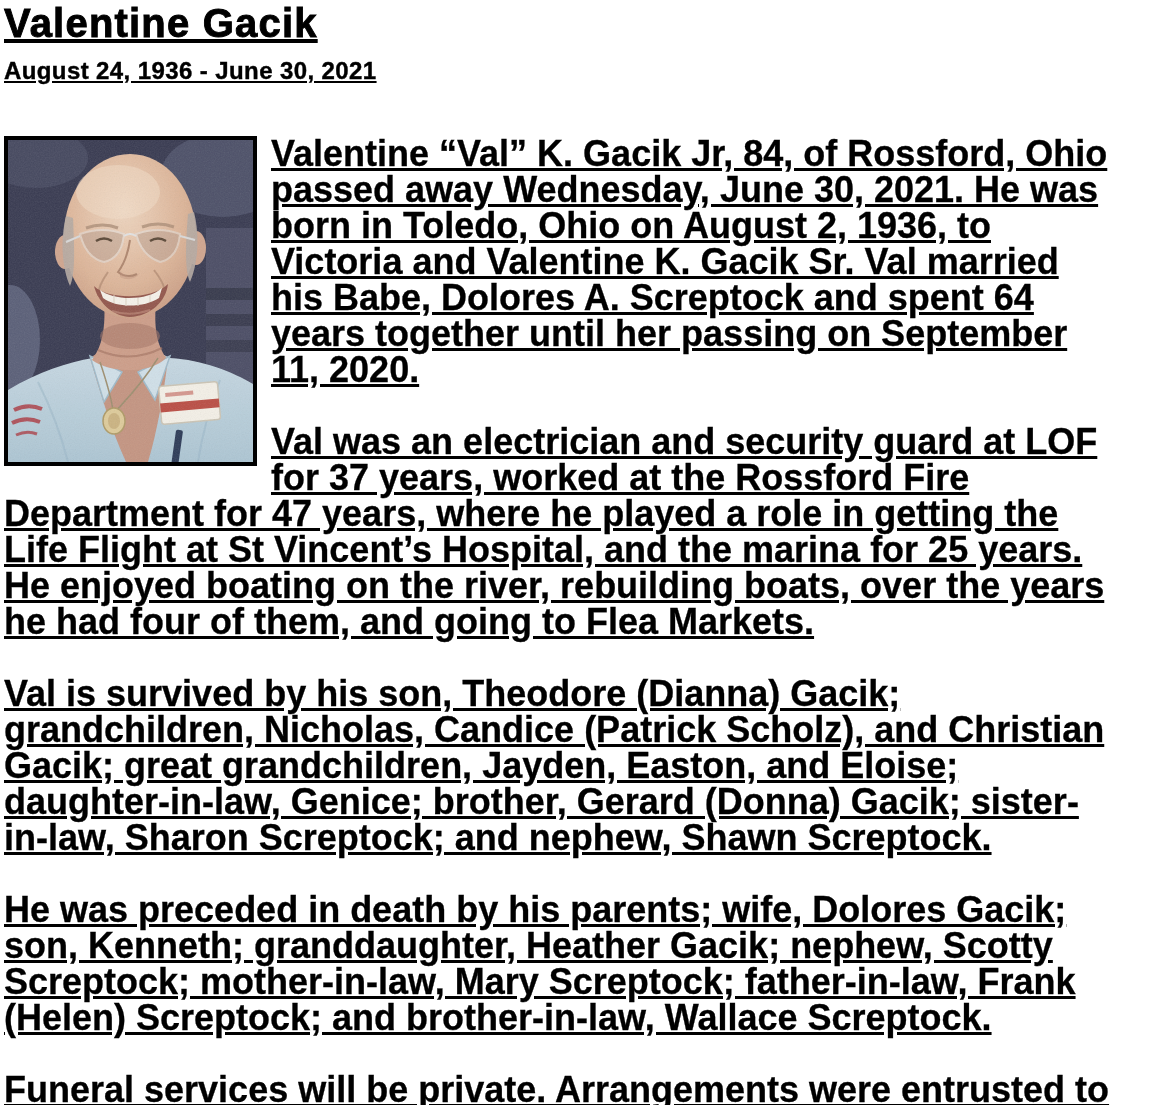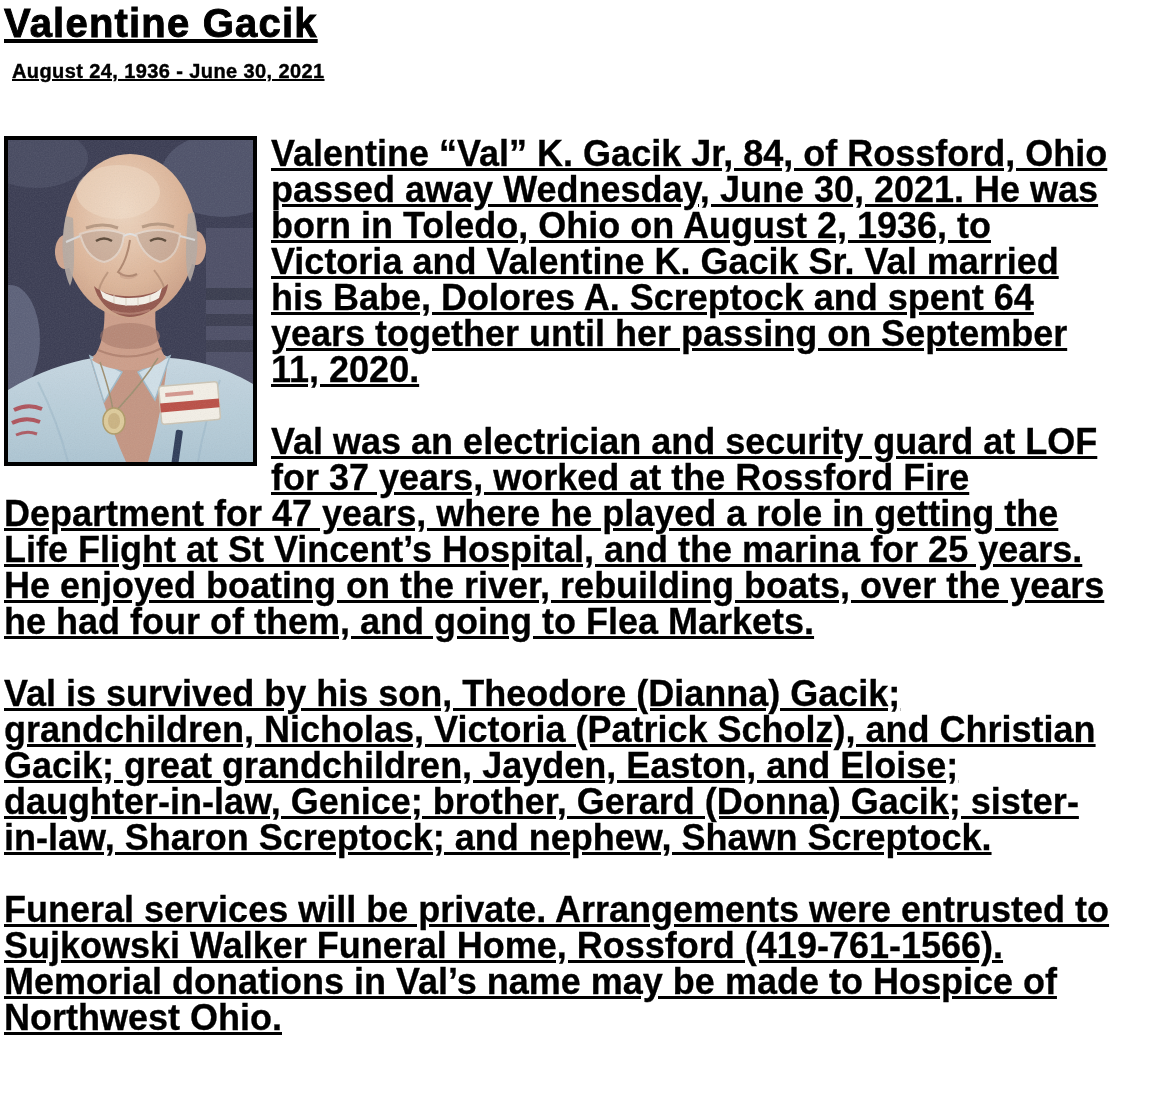--- a/index.html
+++ b/index.html
@@ -22,25 +22,25 @@
   }
   h1.title {
     font-size: 40px;
     line-height: 46px;
     font-weight: 900;
     letter-spacing: 1.2px;
     margin: 0;
     -webkit-text-stroke: 0.9px #000;
   }
   h2.dates {
-    font-size: 20px;
+    font-size: 24px;
     line-height: 38px;
     font-weight: 700;
     letter-spacing: 0.4px;
-    margin: 6px 0 0 8px;
+    margin: 6px 0 0 0;
     -webkit-text-stroke: 0.4px #000;
   }
   .content {
     margin-top: 46px;
     font-size: 36px;
     line-height: 36px;
     font-weight: 700;
   }
   .content p {
     margin: 0 0 36px 0;
@@ -153,17 +153,18 @@
         <path d="M4,283 Q18,276 32,282" stroke="#a8343c" stroke-width="4" fill="none" opacity="0.85"></path>
         <path d="M8,295 Q19,290 29,294" stroke="#a8343c" stroke-width="3" fill="none" opacity="0.8"></path>
 
         <rect x="0" y="0" width="245" height="322" filter="url(#grain)" opacity="0.14"></rect>
         <rect x="0" y="0" width="245" height="322" fill="#ffffff" opacity="0.04"></rect>
       </svg>
     </div>
 
     <p>Valentine “Val” K. Gacik Jr, 84, of Rossford, Ohio passed away Wednesday, June 30, 2021. He was born in Toledo, Ohio on August 2, 1936, to Victoria and Valentine K. Gacik Sr. Val married his Babe, Dolores A. Screptock and spent 64 years together until her passing on September 11, 2020.</p>
     <p>Val was an electrician and security guard at LOF for 37 years, worked at the Rossford Fire Department for 47 years, where he played a role in getting the Life Flight at St Vincent’s Hospital, and the marina for 25 years. He enjoyed boating on the river, rebuilding boats, over the years he had four of them, and going to Flea Markets.</p>
-    <p>Val is survived by his son, Theodore (Dianna) Gacik; grandchildren, Nicholas, Victoria (Patrick Scholz), and Christian Gacik; great grandchildren, Jayden, Easton, and Eloise; daughter-in-law, Genice; brother, Gerard (Donna) Gacik; sister-in-law, Sharon Screptock; and nephew, Shawn Screptock.</p>
+    <p>Val is survived by his son, Theodore (Dianna) Gacik; grandchildren, Nicholas, Candice (Patrick Scholz), and Christian Gacik; great grandchildren, Jayden, Easton, and Eloise; daughter-in-law, Genice; brother, Gerard (Donna) Gacik; sister-in-law, Sharon Screptock; and nephew, Shawn Screptock.</p>
+    <p>He was preceded in death by his parents; wife, Dolores Gacik; son, Kenneth; granddaughter, Heather Gacik; nephew, Scotty Screptock; mother-in-law, Mary Screptock; father-in-law, Frank (Helen) Screptock; and brother-in-law, Wallace Screptock.</p>
     <p>Funeral services will be private. Arrangements were entrusted to Sujkowski Walker Funeral Home, Rossford (419-761-1566). Memorial donations in Val’s name may be made to Hospice of Northwest Ohio.</p>
 
   </div>
 </div>
 
 </body></html>

